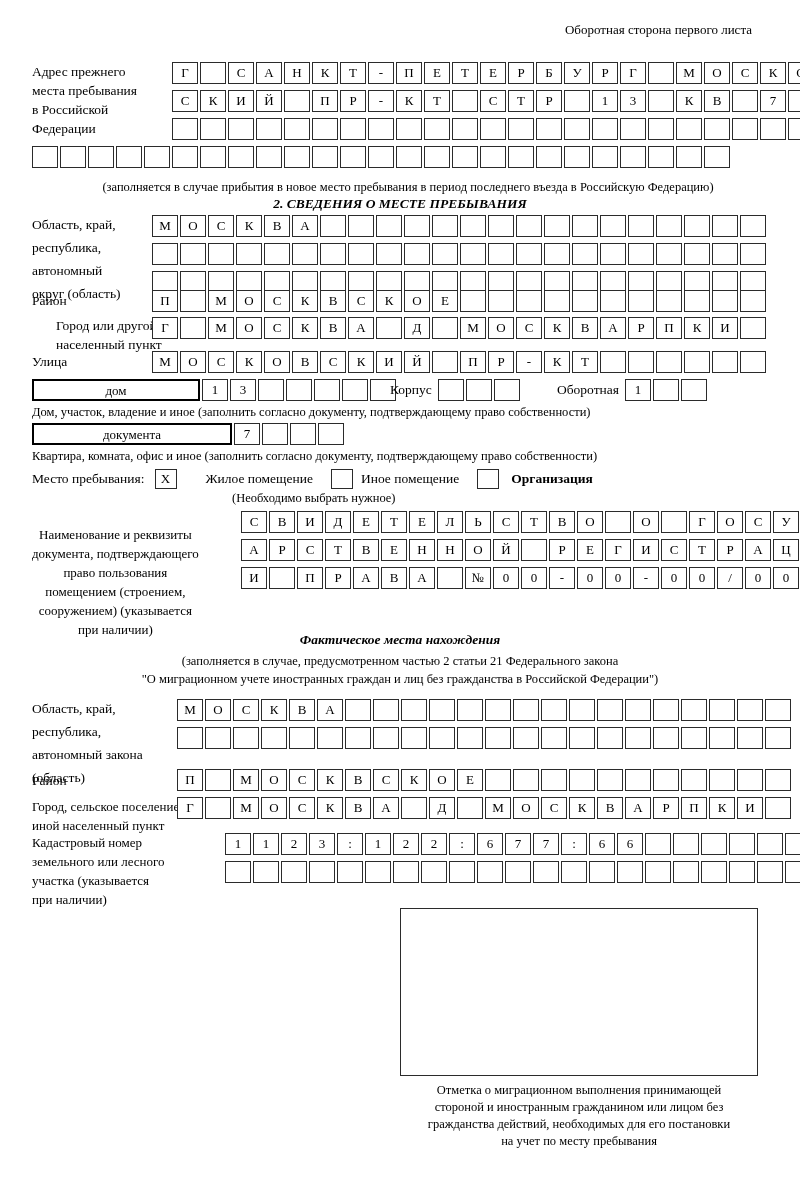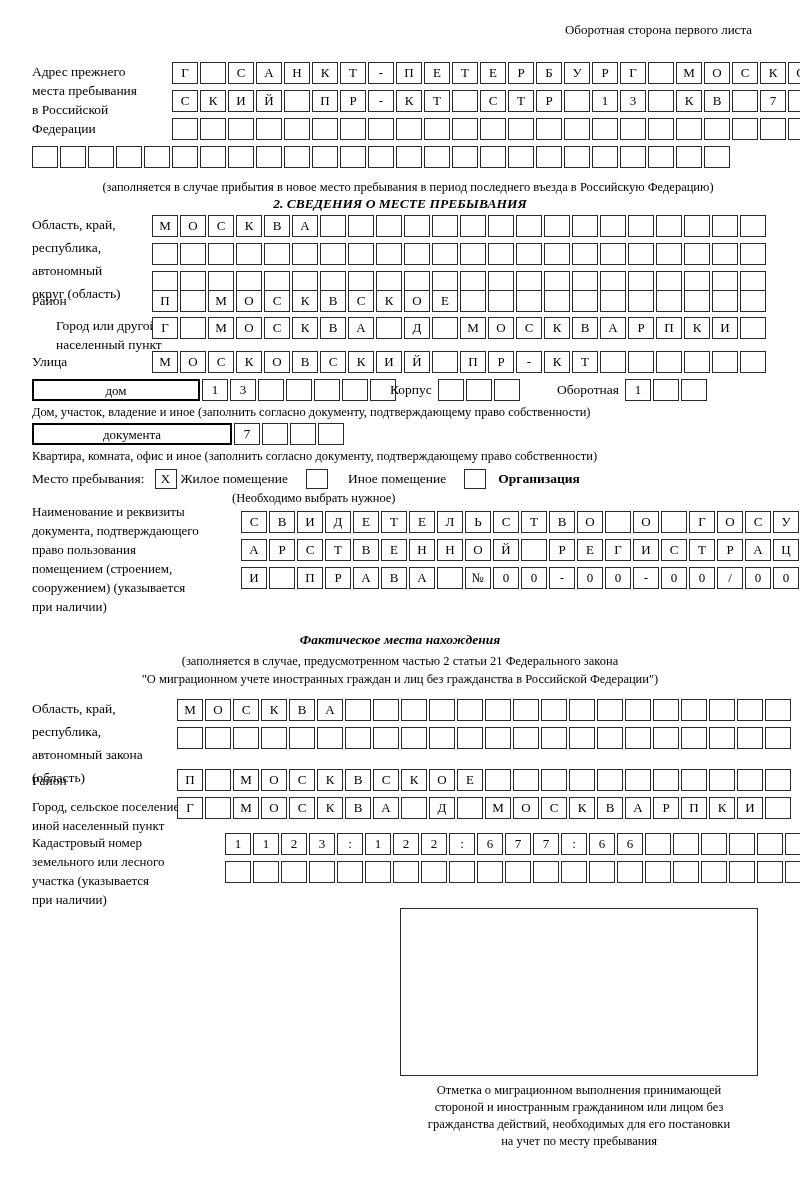--- a/index.html
+++ b/index.html
@@ -422,29 +422,29 @@
         <div class="cell blank"></div>
         <div class="cell blank"></div>
         <div class="cell blank"></div>
       </div>
   </div>
   <div class="lbl-sm" style="position:absolute; left:32px; top:448px;">Квартира, комната, офис и иное (заполнить согласно документу, подтверждающему право собственности)</div>
 
   <div style="position:absolute; left:32px; top:468px;">
     <span class="inline-label">Место пребывания:</span>
     <span class="chk" style="margin-left:6px;">Х</span>
-    <span class="inline-label" style="margin-left:0;">Жилое помещение</span>
+    <span class="inline-label" style="margin-left:25px;">Жилое помещение</span>
     <span class="chk" style="margin-left:14px;"></span>
-    <span class="inline-label" style="margin-left:16px;">Иное помещение</span>
+    <span class="inline-label" style="margin-left:4px;">Иное помещение</span>
     <span class="chk" style="margin-left:14px;"></span>
     <span class="inline-label" style="margin-left:8px;font-weight:bold;">Организация</span>
   </div>
   <div class="lbl-sm" style="position:absolute; left:232px; top:490px;">(Необходимо выбрать нужное)</div>
 
-  <div class="lbl" style="position:absolute; left:32px; top:502px; font-size:13px;">
+  <div class="lbl" style="position:absolute; left:32px; top:525px; font-size:13px;text-align:center;">
     <div>Наименование и реквизиты</div>
     <div>документа, подтверждающего</div>
     <div>право пользования</div>
     <div>помещением (строением,</div>
     <div>сооружением) (указывается</div>
     <div>при наличии)</div>
   </div>
   <div class="row" id="s2doc-0" style="left:241px; top:511px;">
       <div class="cell">С</div>
       <div class="cell">В</div>

